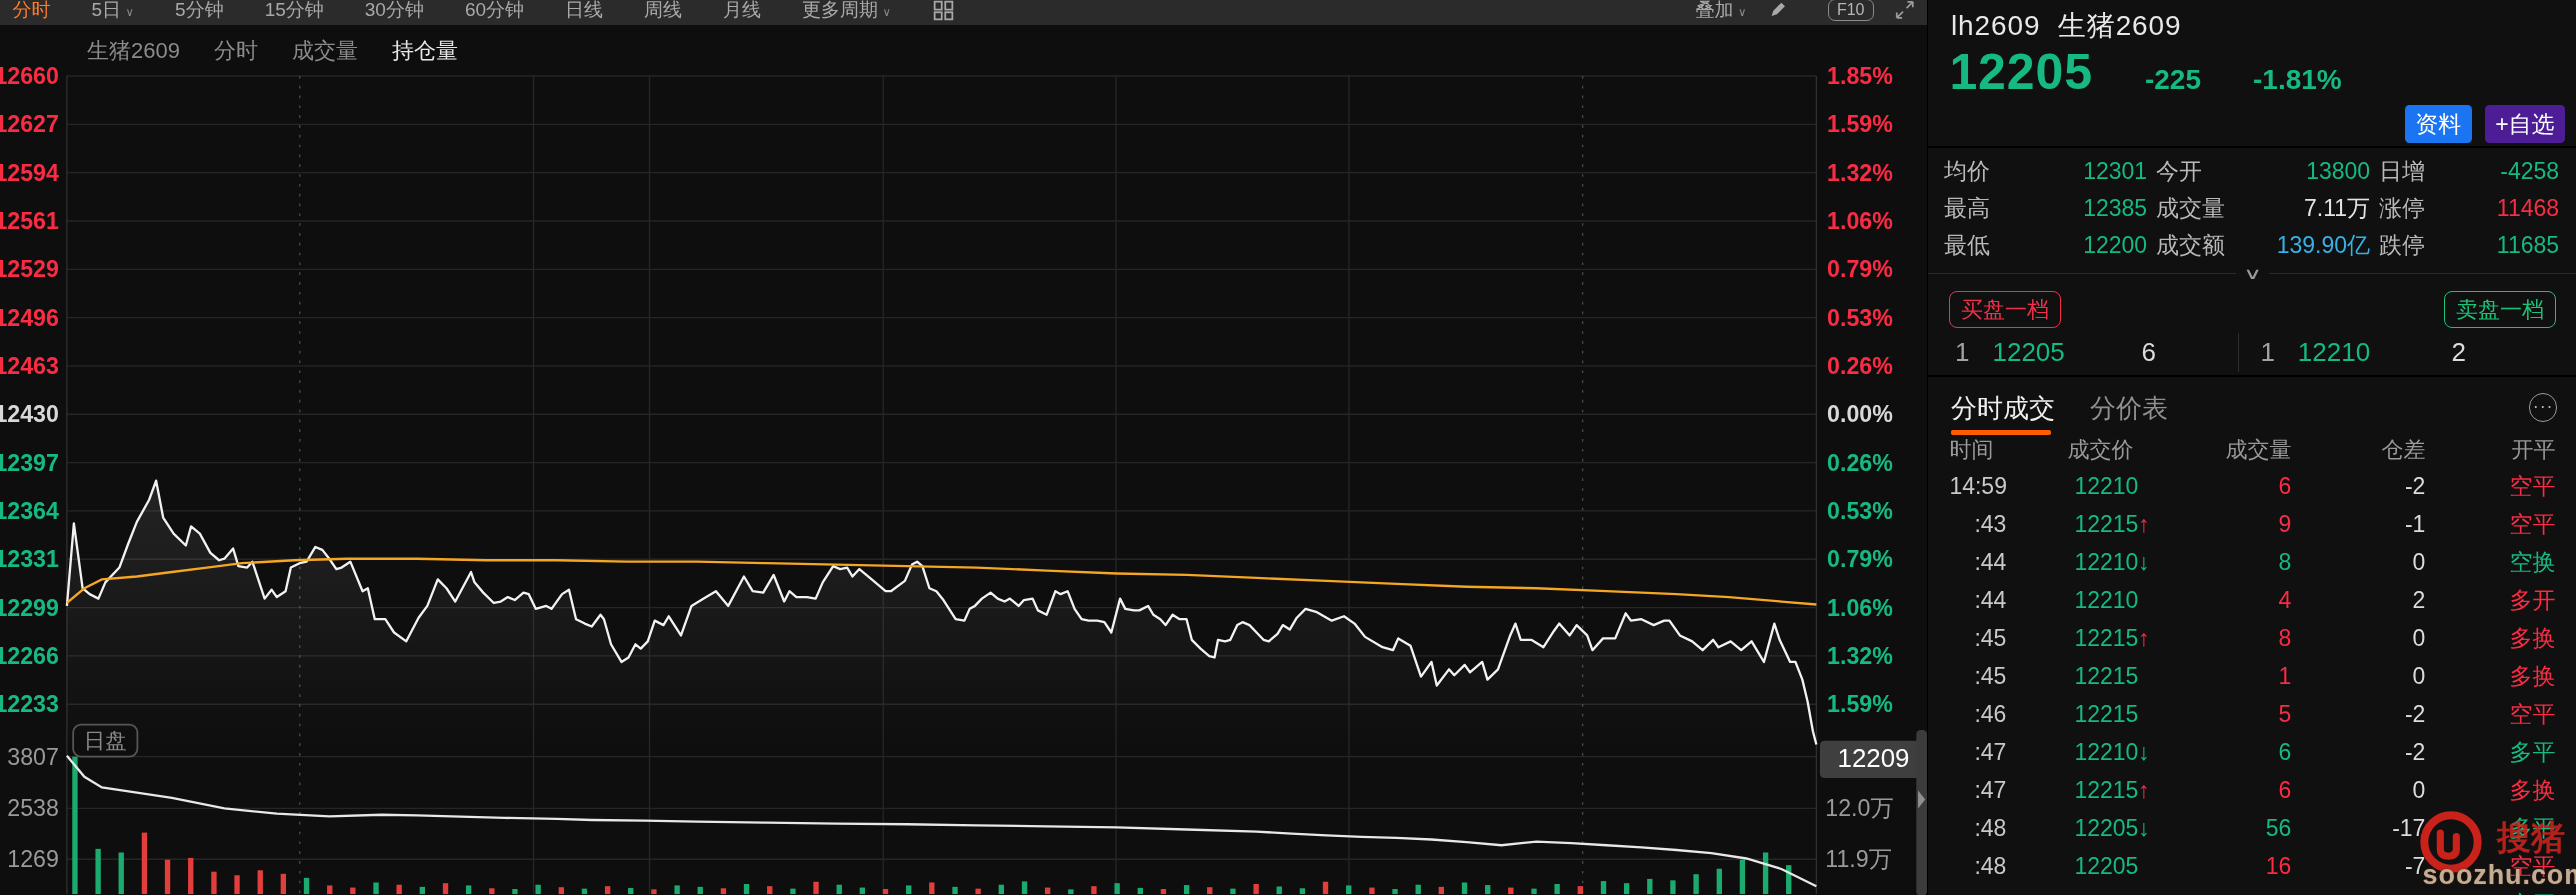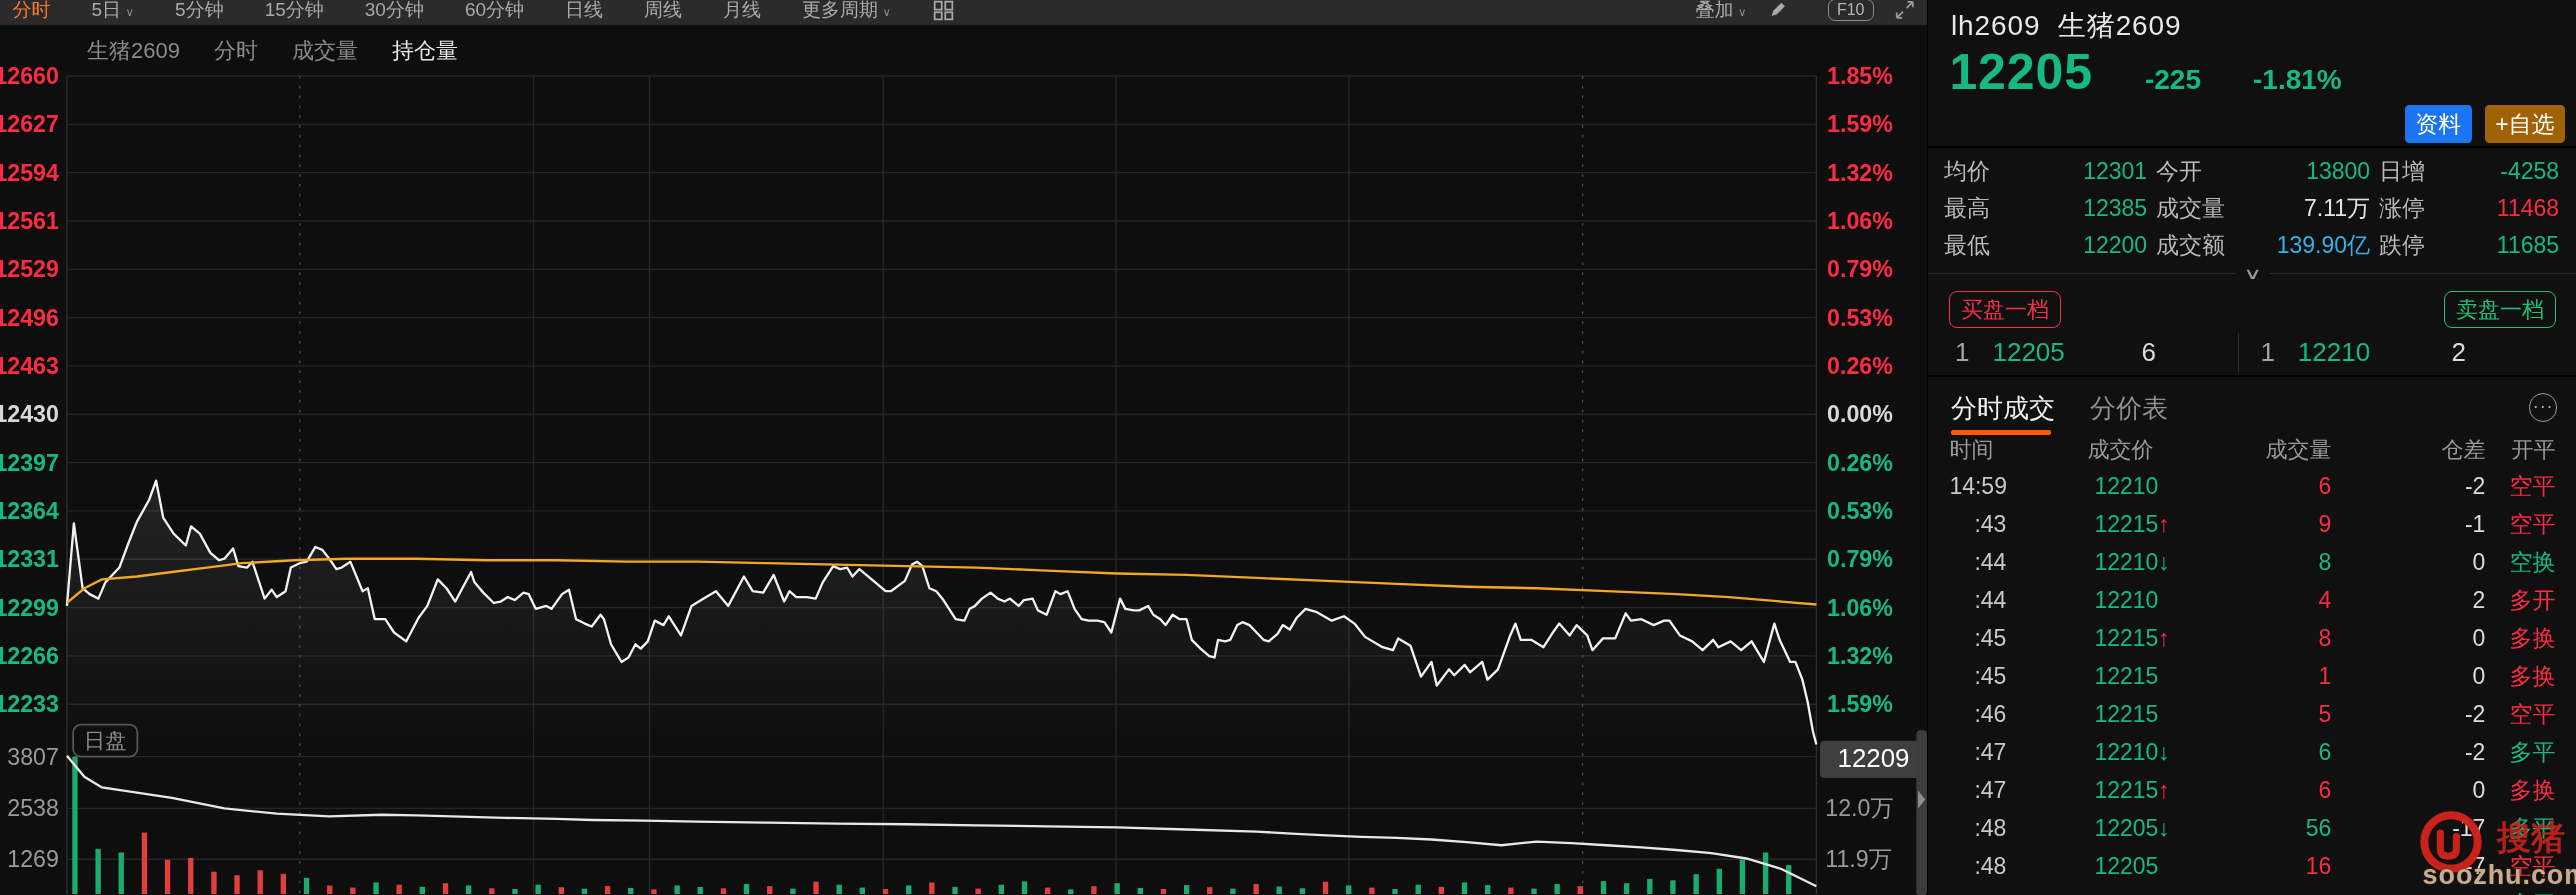--- a/index.html
+++ b/index.html
@@ -24,21 +24,21 @@
 
   
   .panel{position:absolute;left:1927px;top:0;width:649px;height:896px;background:#101010;border-left:1.8px solid #000;box-sizing:border-box;}
   .p-title{position:absolute;left:23px;top:7.1px;font-size:28px;color:#e8e8e8;letter-spacing:0.9px;}
   .p-price-row{position:absolute;left:21.4px;top:43px;display:flex;align-items:baseline;}
   .p-last{font-size:50px;font-weight:bold;color:#16ba81;letter-spacing:0.9px;}
   .p-chg{font-size:28px;font-weight:bold;color:#16ba81;margin-left:52px;}
   .p-btns{position:absolute;right:10.7px;top:105px;display:flex;gap:12.5px;}
   .btn{font-size:23px;color:#fff;border-radius:4.5px;padding:3.6px 10.7px;}
   .btn-blue{background:#1b74f2;}
-  .btn-orange{background:#a16207;}
+  .btn-orange{background:#4c1d95;}
   .hr{position:absolute;left:0;width:649px;height:1.8px;background:#000;}
   .stats{position:absolute;left:12.5px;top:153px;width:624px;}
   .stats-row{display:grid;grid-template-columns:212px 223px 1fr;height:37px;}
   .stat{display:flex;justify-content:space-between;align-items:center;padding:0 5.4px 0 3.6px;}
   .stat .lbl{color:#b9b9b9;font-size:23px;}
   .stat .val{font-size:23px;}
   .chev-div{position:absolute;left:0;top:264px;width:649px;height:18px;display:flex;align-items:center;}
   .chev-div .line{flex:1;height:0.9px;background:#2a2a2a;}
   .chev-div .chev{color:#9a9a9a;font-size:16px;padding:0 10.7px;transform:scaleX(1.6);}
   .book-badges{position:absolute;left:0;top:291px;width:649px;}
@@ -50,21 +50,21 @@
   .q-half.l{padding-left:27px;box-sizing:border-box;}
   .q-half.r{padding-left:21.4px;box-sizing:border-box;border-left:1.8px solid #2d2d2d;height:39px;}
   .q-num{color:#a3a3a3;}
   .q-price{color:#16ba81;margin-left:23px;}
   .q-qty{margin-left:auto;margin-right:82px;color:#dcdcdc;}
   .tabs-row{position:absolute;left:0;top:384px;width:649px;height:50px;}
   .tab-main{position:absolute;left:23px;top:7.1px;font-size:26px;font-weight:normal;color:#f0f0f0;}
   .tab-underline{position:absolute;left:23px;top:46px;width:100px;height:4.5px;background:#ff5b00;border-radius:1.8px;}
   .tab-alt{position:absolute;left:162px;top:7.1px;font-size:26px;color:#8f8f8f;}
   .more-icon{position:absolute;right:19.6px;top:9px;width:28.5px;height:28.5px;border:1.8px solid #9a9a9a;border-radius:50%;color:#b5b5b5;font-size:18px;line-height:25px;text-align:center;letter-spacing:0.9px;box-sizing:border-box;}
-  .tick-header,.tick-row{display:grid;grid-template-columns:57px 116px 169px 134px 1fr;padding:0 21.4px;align-items:center;gap:20px;}
+  .tick-header,.tick-row{display:grid;grid-template-columns:57px 116px 169px 134px 1fr;padding:0 21.4px;align-items:center;}
   .tick-header{position:absolute;left:0;top:435px;width:649px;height:30px;box-sizing:border-box;color:#9a9a9a;font-size:22px;}
   .tick-body{position:absolute;left:0;top:467px;width:649px;height:428px;overflow:hidden;}
   .tick-row{height:38px;font-size:23px;box-sizing:border-box;width:649px;}
   .c-time{text-align:right;color:#c9c9c9;}
   .c-price{text-align:left;padding-left:68px;color:#16ba81;white-space:nowrap;}
   .c-vol,.c-diff,.c-oc{text-align:right;}
   .c-diff{color:#dcdcdc;}
   .th-price{padding-left:61px;}
   .red{color:#fa2c44;}  .green{color:#16ba81;}
   .white{color:#e4e4e4;} .cyan{color:#35b1e6;}

